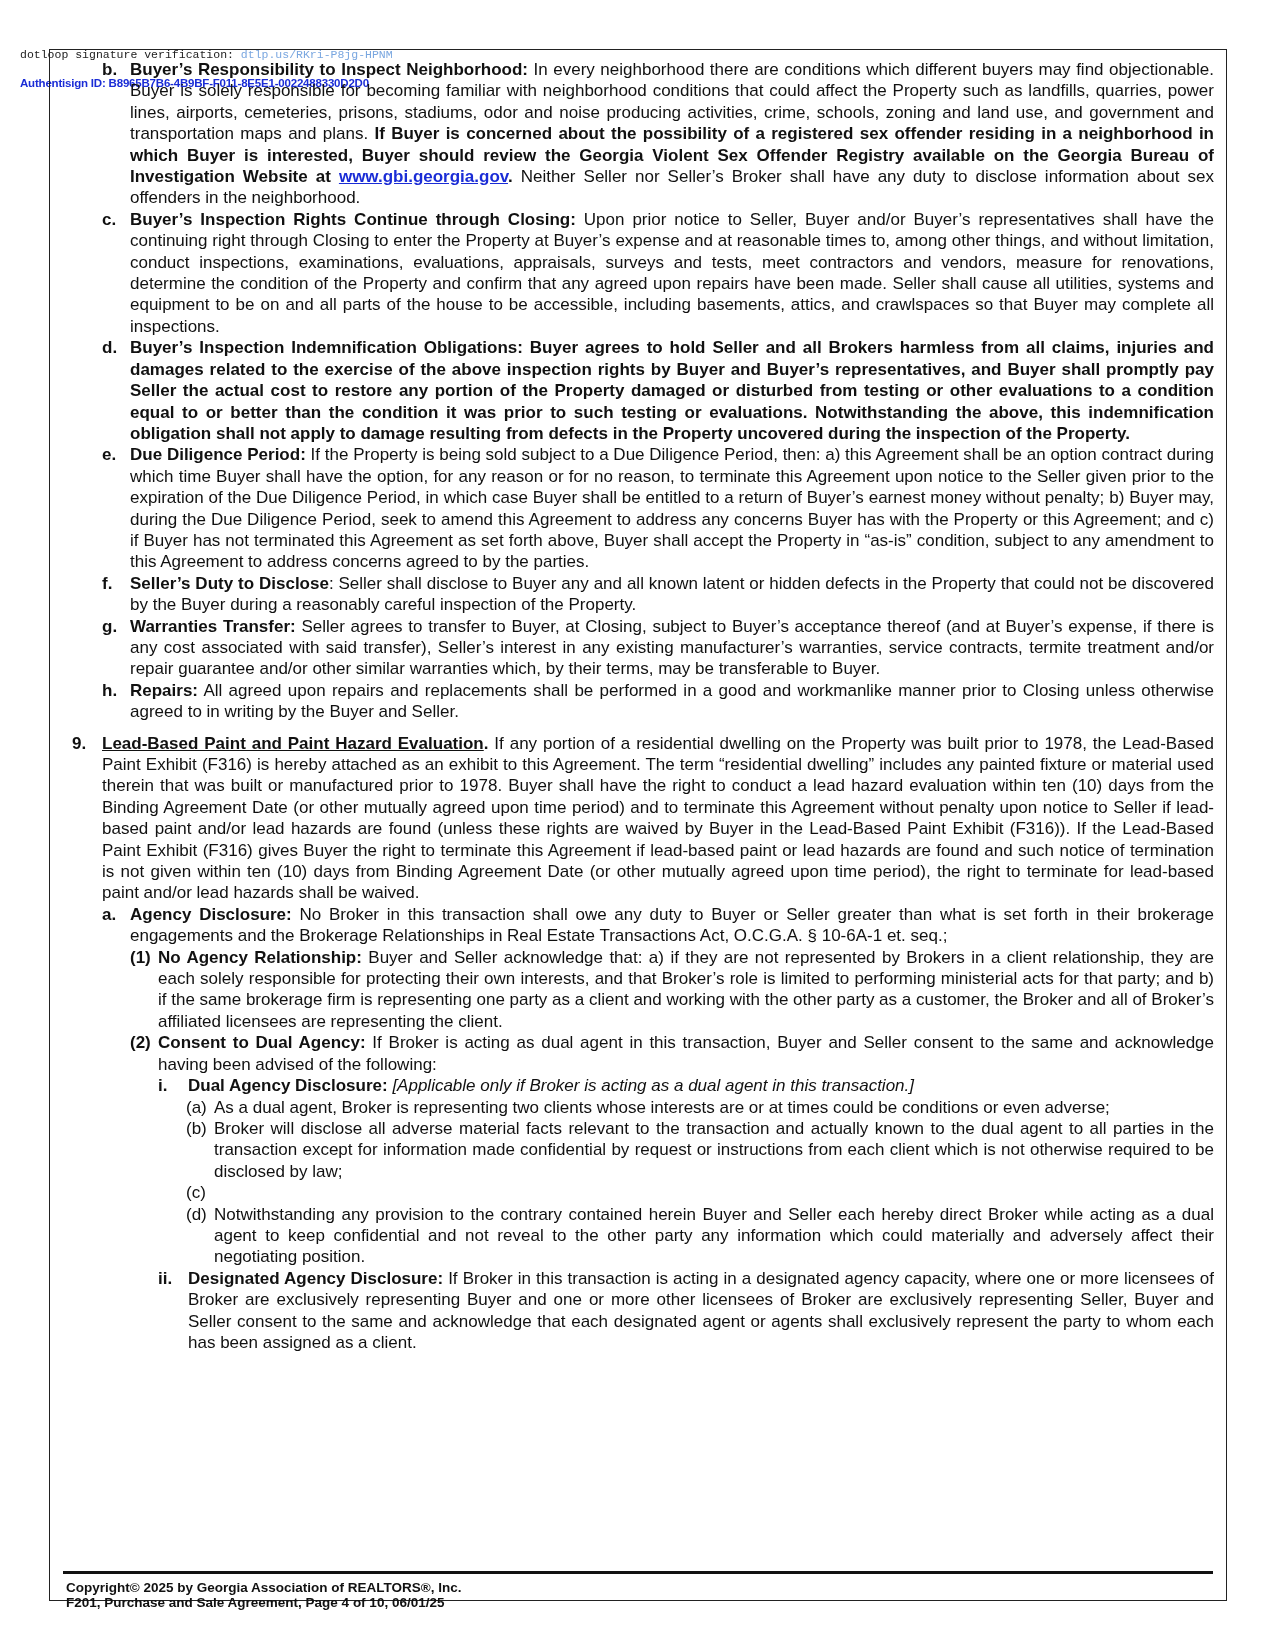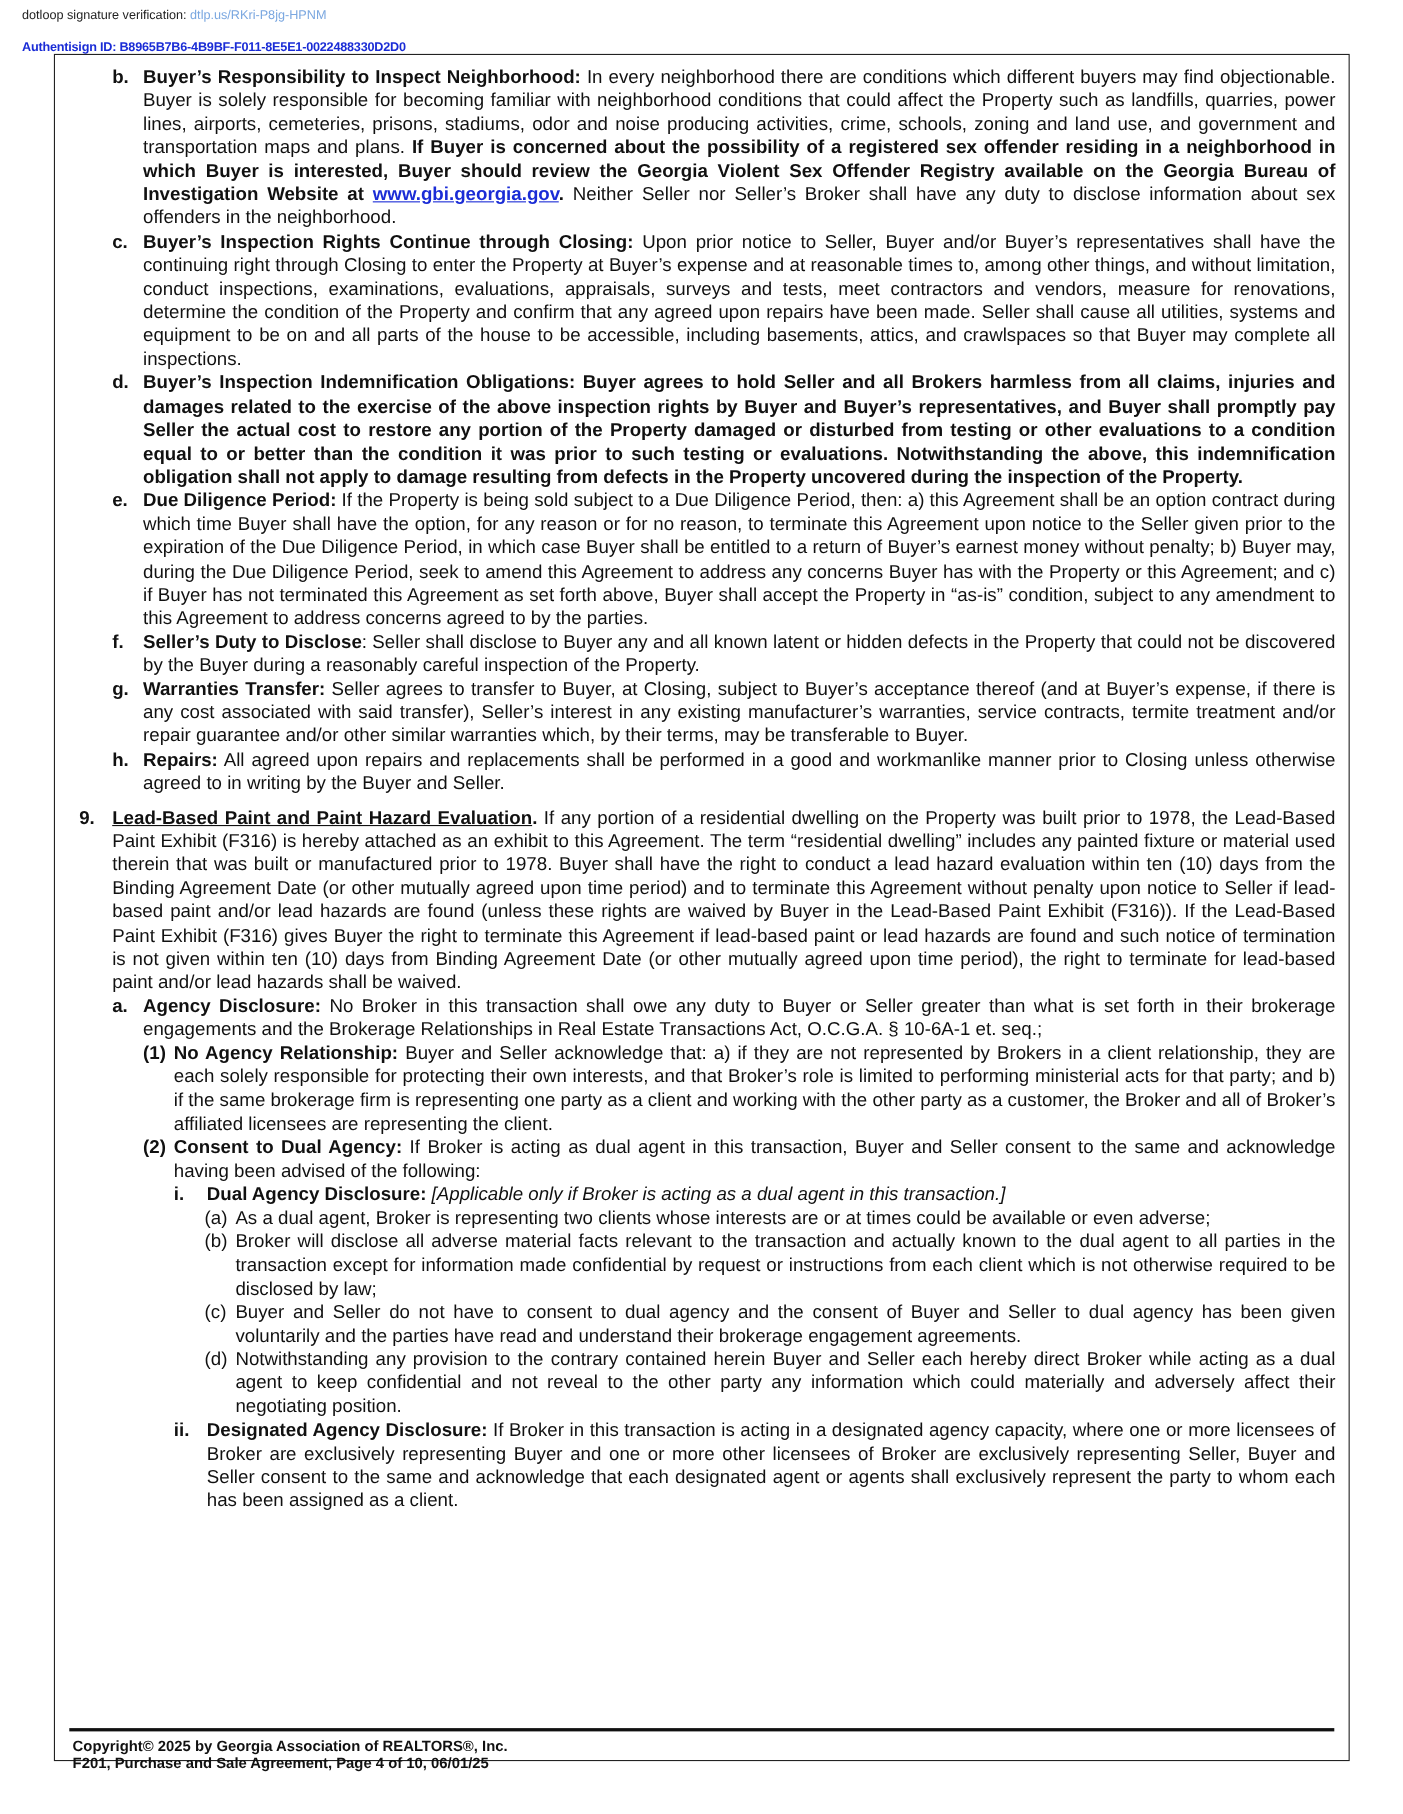--- a/index.html
+++ b/index.html
@@ -1,19 +1,19 @@
 <!DOCTYPE html>
 <html><head>
 <meta charset="utf-8">
 <style>
   html, body { margin: 0; padding: 0; background: #ffffff; }
   body { width: 1275px; height: 1649px; position: relative; overflow: hidden;
          font-family: "Liberation Sans", sans-serif; color: #111; }
   .hdr { position: absolute; left: 20px; top: 8px; font-size: 12px; line-height: 13px; }
-  .hdr .l1 { font-family: Liberation Sans, sans-serif; color: #222; font-size: 11.5px; }
+  .hdr .l1 { font-family: Liberation Mono, monospace; color: #222; font-size: 11.5px; margin-top: 40px; }
   .hdr .l1 .url { color: #7aa7e0; }
   .hdr .l2 { color: #1a2cd6; font-weight: bold; font-size: 11.5px; letter-spacing: -0.2px; margin-top: 16px; }
   .frame { position: absolute; left: 49px; top: 49px; width: 1178px; height: 1552px;
            border: 1px solid #222; box-sizing: border-box; }
   .content { position: absolute; left: 72px; top: 59px; width: 1142px;
              font-size: 17px; line-height: 21.4px; text-align: justify; }
   .row { display: flex; }
   .lbl { flex: 0 0 auto; font-weight: bold; }
   .txt { flex: 1 1 auto; }
   .b { font-weight: bold; }
@@ -108,29 +108,28 @@
     <span class="txt"><span class="b">Consent to Dual Agency:</span><span> If Broker is acting as dual agent in this transaction, Buyer and Seller consent to the same and acknowledge having been advised of the following:</span></span>
   </div>
 
   <div class="row lvl4b">
     <span class="lbl">i.</span>
     <span class="txt"><span class="b">Dual Agency Disclosure:</span><span class="i"> [Applicable only if Broker is acting as a dual agent in this transaction.]</span></span>
   </div>
 
   <div class="row lvl4">
     <span class="lbl">(a)</span>
-    <span class="txt">As a dual agent, Broker is representing two clients whose interests are or at times could be available or even adverse;</span>
+    <span class="txt">As a dual agent, Broker is representing two clients whose interests are or at times could be conditions or even adverse;</span>
   </div>
   <div class="row lvl4">
     <span class="lbl">(b)</span>
     <span class="txt">Broker will disclose all adverse material facts relevant to the transaction and actually known to the dual agent to all parties in the transaction except for information made confidential by request or instructions from each client which is not otherwise required to be disclosed by law;</span>
   </div>
   <div class="row lvl4">
     <span class="lbl">(c)</span>
-    <span class="txt">Buyer and Seller do not have to consent to dual agency and the consent of Buyer and Seller to dual agency has been given voluntarily and the parties have read and understand their brokerage engagement agreements.</span>
   </div>
   <div class="row lvl4">
     <span class="lbl">(d)</span>
     <span class="txt">Notwithstanding any provision to the contrary contained herein Buyer and Seller each hereby direct Broker while acting as a dual agent to keep confidential and not reveal to the other party any information which could materially and adversely affect their negotiating position.</span>
   </div>
 
   <div class="row lvl4b">
     <span class="lbl">ii.</span>
     <span class="txt"><span class="b">Designated Agency Disclosure:</span><span> If Broker in this transaction is acting in a designated agency capacity, where one or more licensees of Broker are exclusively representing Buyer and one or more other licensees of Broker are exclusively representing Seller, Buyer and Seller consent to the same and acknowledge that each designated agent or agents shall exclusively represent the party to whom each has been assigned as a client.</span></span>
   </div>

